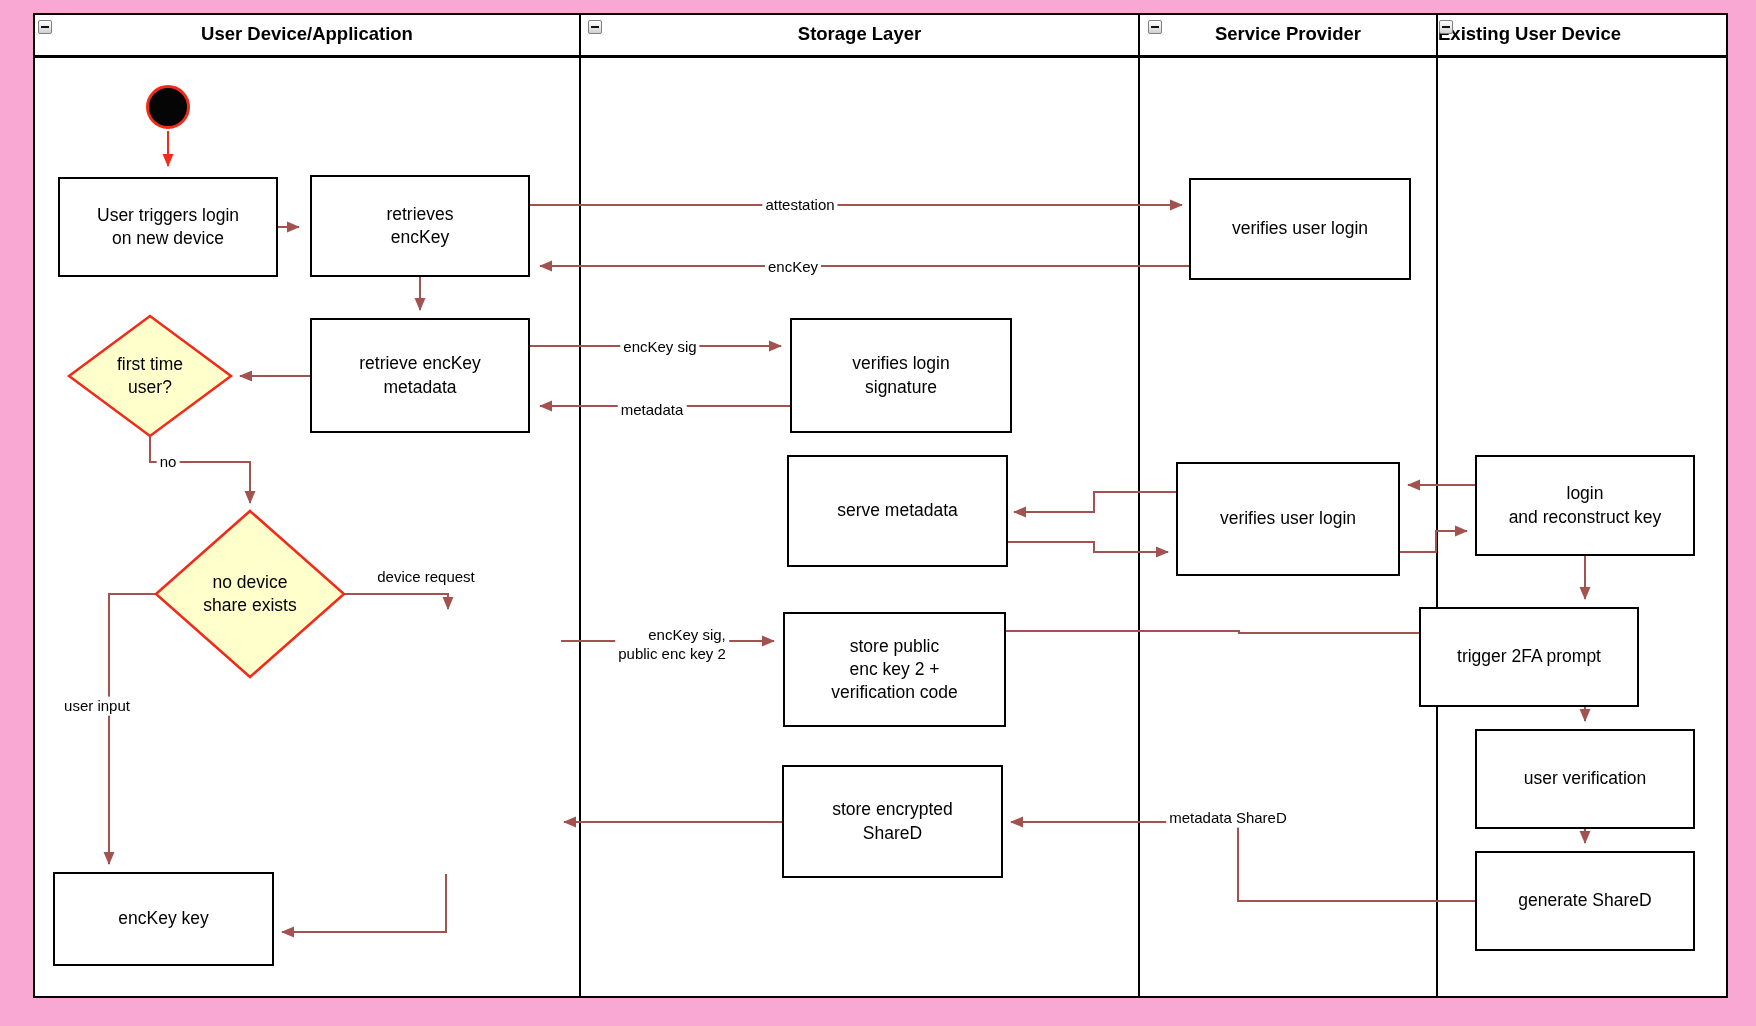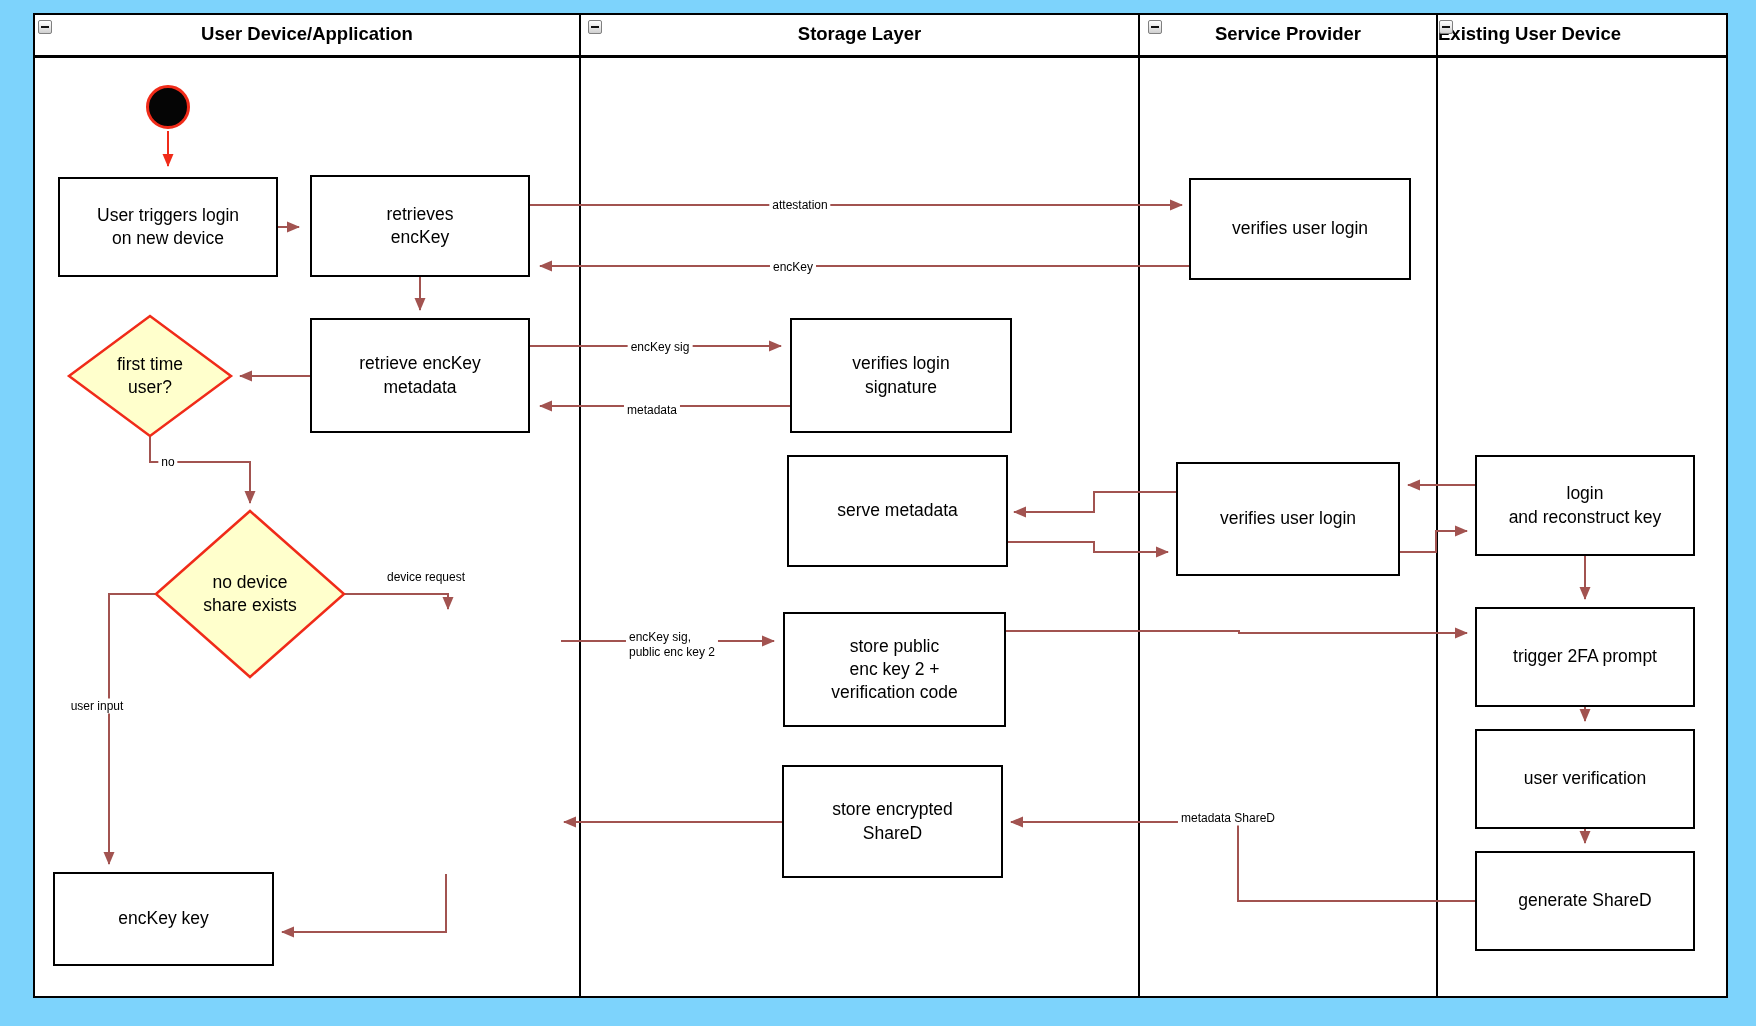--- a/index.html
+++ b/index.html
@@ -1,17 +1,17 @@
 <!DOCTYPE html>
 <html><head>
 <meta charset="utf-8">
 <style>
   html,body{margin:0;padding:0;background:#ffffff;}
   .canvas{
-    position:relative;width:1756px;height:1026px;background:#7dd3fc;
+    position:relative;width:1756px;height:1026px;background:#f9a8d4;
     font-family:"Liberation Sans", sans-serif;color:#000;overflow:hidden;
   }
   .frame{position:absolute;left:33px;top:13px;width:1695px;height:985px;border:2.5px solid #000;box-sizing:border-box;z-index:0;background:#fff;}
   .vline{position:absolute;top:13px;height:985px;width:2px;background:#000;z-index:1;}
   .hline{position:absolute;left:33px;width:1695px;top:55px;height:3px;background:#000;z-index:1;}
   .lane-header{
     position:absolute;top:13px;height:42px;display:flex;align-items:center;justify-content:center;
     font-weight:bold;font-size:18.5px;z-index:2;box-sizing:border-box;
   }
   .collapse{
@@ -29,21 +29,21 @@
   .decision-label{
     position:absolute;z-index:5;transform:translate(-50%,-50%);text-align:center;
     font-size:17.5px;line-height:1.3;white-space:pre-line;
   }
   .start{
     position:absolute;left:146px;top:85px;width:38px;height:38px;border-radius:50%;
     background:#050505;border:3px solid #f02b19;z-index:4;box-sizing:content-box;
   }
   .elabel{
     position:absolute;z-index:6;transform:translate(-50%,-50%);background:#fff;
-    font-size:12px;line-height:1.25;padding:0 3px;text-align:left;white-space:pre-line;
+    font-size:15px;line-height:1.25;padding:0 3px;text-align:right;white-space:pre-line;
   }
 </style>
 </head>
 <body>
 
 <div class="canvas">
 
   <div class="frame"></div>
   <div class="vline" style="left:579px"></div>
   <div class="vline" style="left:1138px"></div>
@@ -129,21 +129,21 @@
 enc key 2 +
 verification code</span></div>
   <div class="node" style="left:782px;top:765px;width:221px;height:113px"><span>store encrypted
 ShareD</span></div>
 
   <div class="node" style="left:1189px;top:178px;width:222px;height:102px"><span>verifies user login</span></div>
   <div class="node" style="left:1176px;top:462px;width:224px;height:114px"><span>verifies user login</span></div>
 
   <div class="node" style="left:1475px;top:455px;width:220px;height:101px"><span>login
 and reconstruct key</span></div>
-  <div class="node" style="left:1475px;top:607px;width:220px;height:100px"><span>trigger 2FA prompt</span></div>
+  <div class="node" style="left:1419px;top:607px;width:220px;height:100px"><span>trigger 2FA prompt</span></div>
   <div class="node" style="left:1475px;top:851px;width:220px;height:100px"><span>generate ShareD</span></div>
   <div class="node" style="left:1475px;top:729px;width:220px;height:100px"><span>user verification</span></div>
 
   <div class="elabel" style="left:800px;top:205px">attestation</div>
   <div class="elabel" style="left:793px;top:267px">encKey</div>
   <div class="elabel" style="left:660px;top:347px">encKey sig</div>
   <div class="elabel" style="left:652px;top:410px">metadata</div>
   <div class="elabel" style="left:168px;top:462px">no</div>
   <div class="elabel" style="left:426px;top:577px">device request</div>
   <div class="elabel" style="left:97px;top:706px">user input</div>

